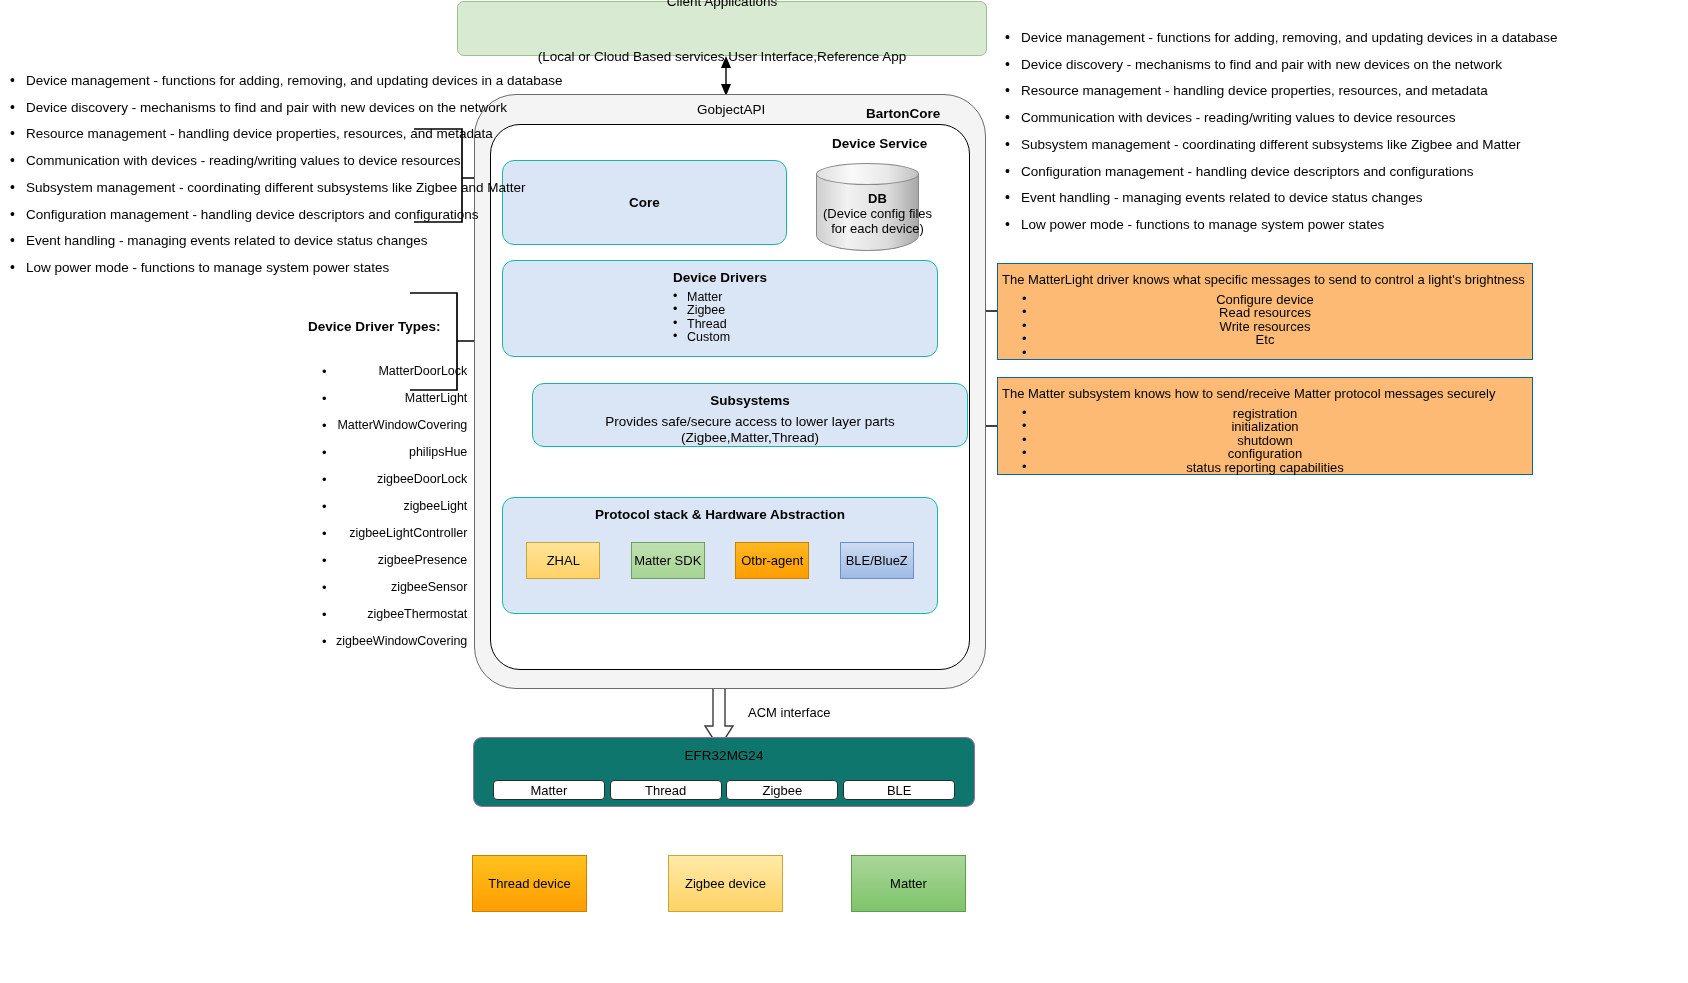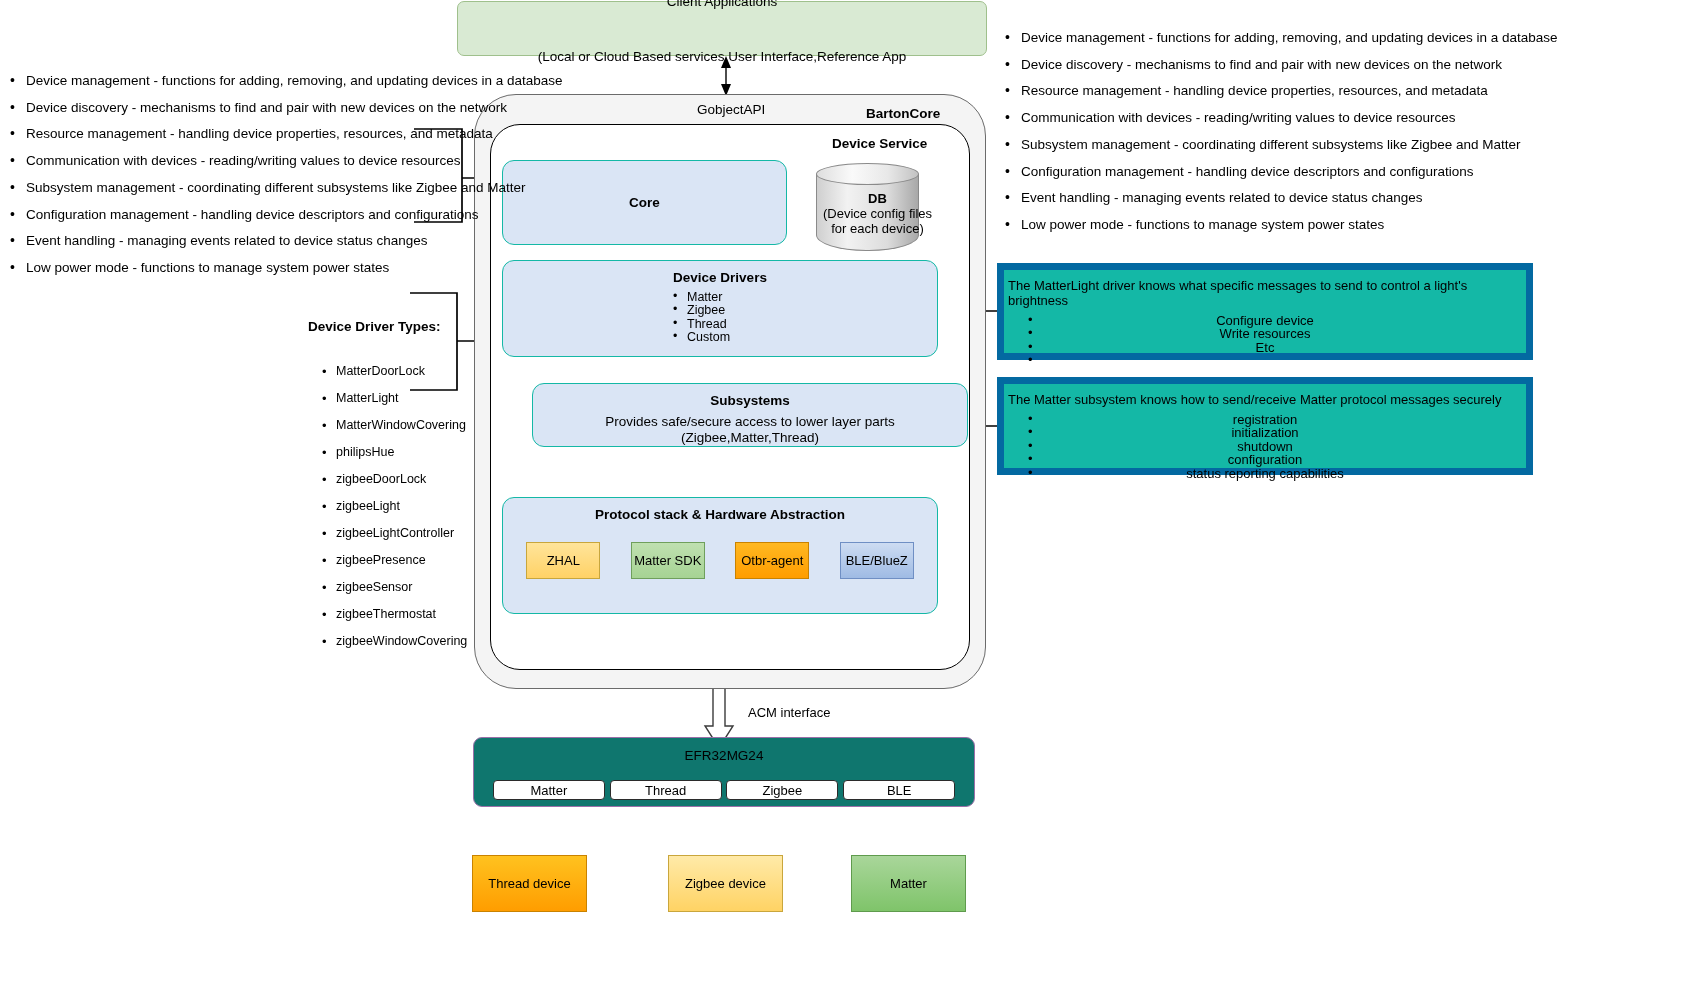--- a/index.html
+++ b/index.html
@@ -148,41 +148,41 @@
     width:115px; height:57px;
     display:flex; align-items:center; justify-content:center;
     font-size:13px; border:1px solid #7a7a7a;
   }
   #dev-thread { left:472px; top:855px; background:linear-gradient(#ffc21f,#ff9d00); border-color:#c98200; }
   #dev-zigbee { left:668px; top:855px; background:linear-gradient(#ffeaa8,#ffd364); border-color:#c9a63c; }
   #dev-matter { left:851px; top:855px; background:linear-gradient(#a9d69a,#7fc46a); border-color:#5f9b4d; }
 
   
   .annot {
-    border:7px solid #0369a1;
-    background:#14b8a6;
+    border:1px solid #0369a1;
+    background:#fdba74;
     font-size:13px;
   }
   #annot-light { left:997px; top:263px; width:536px; height:97px; }
   #annot-matter { left:997px; top:377px; width:536px; height:98px; }
   .annot-head { padding:8px 4px 0 4px; font-size:13px; }
   .annot-list { list-style:none; margin:6px 0 0 0; padding:0; position:relative; }
   .annot-list li {
     position:relative; text-align:center; font-size:13px; line-height:13.4px;
   }
   .annot-list li::before {
     content:"•"; position:absolute; left:24px; top:-1px;
   }
 
   
   #wires { left:0; top:0; width:1688px; height:983px; pointer-events:none; }
 
   
   #ddt-title { left:308px; top:319px; font-size:13.5px; font-weight:bold; }
-  #ddt-list { left:320px; top:358px; }
+  #ddt-list { left:320px; top:358px;text-align:right; }
   #ddt-list li { line-height:27px; font-size:12.5px; padding-left:16px; }
   #ddt-list li::before { top:0; font-size:13px; }
 
   #left-list { left:8px; top:68px; }
   #left-list li { line-height:26.7px; }
   #right-list { left:1003px; top:25px; }
   #right-list li { line-height:26.7px; }
 
   #acm-label { left:748px; top:705px; font-size:13px; }
 </style>
@@ -316,20 +316,21 @@
   <li>zigbeePresence</li>
   <li>zigbeeSensor</li>
   <li>zigbeeThermostat</li>
   <li>zigbeeWindowCovering</li>
 </ul>
 
 <div class="abs annot" id="annot-light">
   <div class="annot-head">The MatterLight driver knows what specific messages to send to control a light's brightness</div>
   <ul class="annot-list">
     <li>Configure device</li>
+    <li>Read resources</li>
     <li>Write resources</li>
     <li>Etc</li>
     <li>&nbsp;</li>
   </ul>
 </div>
 
 <div class="abs annot" id="annot-matter">
   <div class="annot-head">The Matter subsystem knows how to send/receive Matter protocol messages securely</div>
   <ul class="annot-list">
     <li>registration</li>

